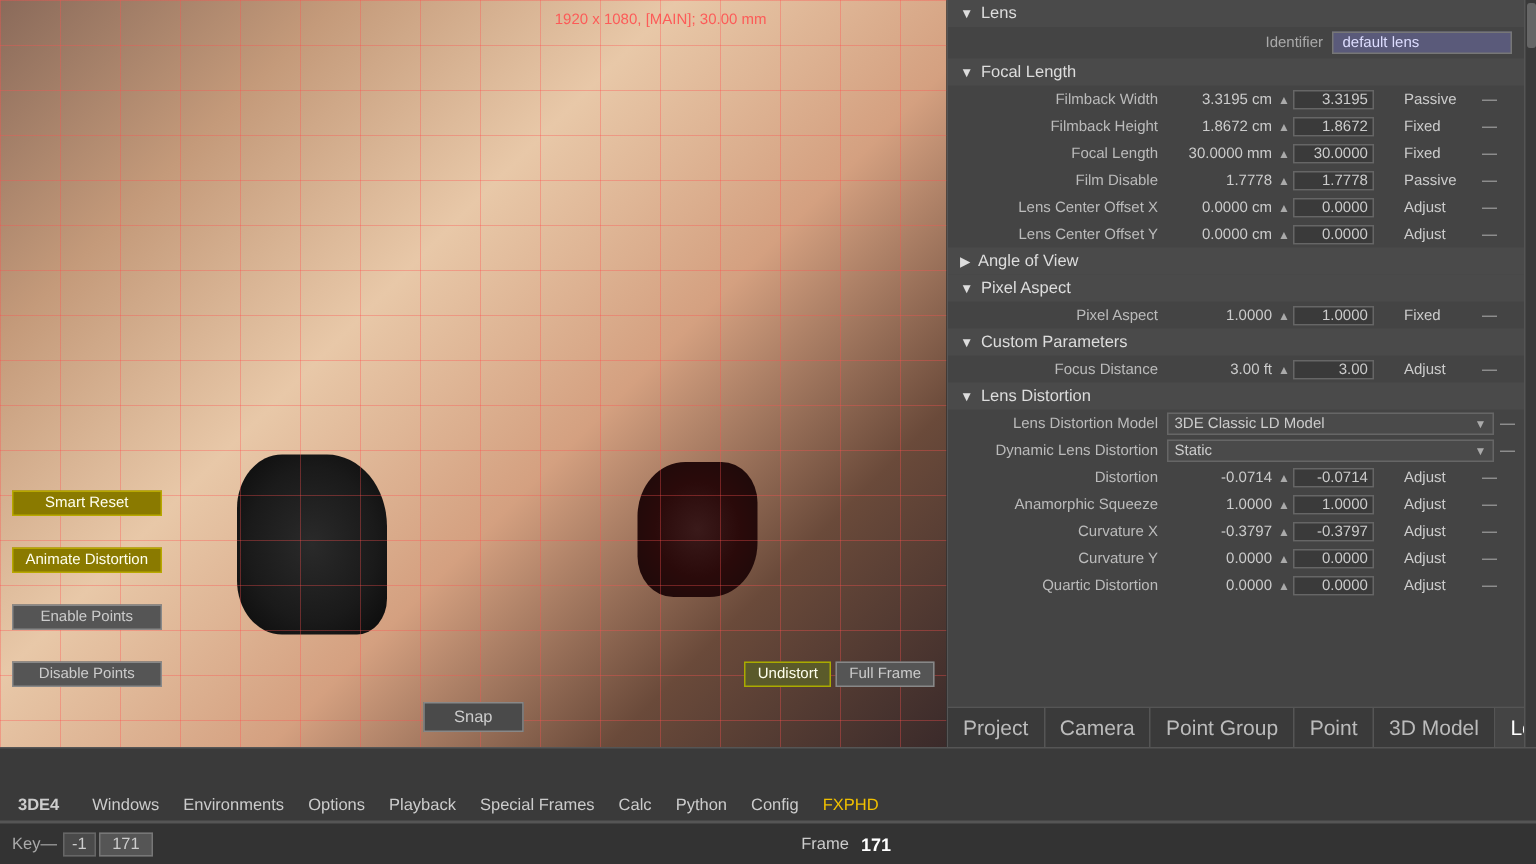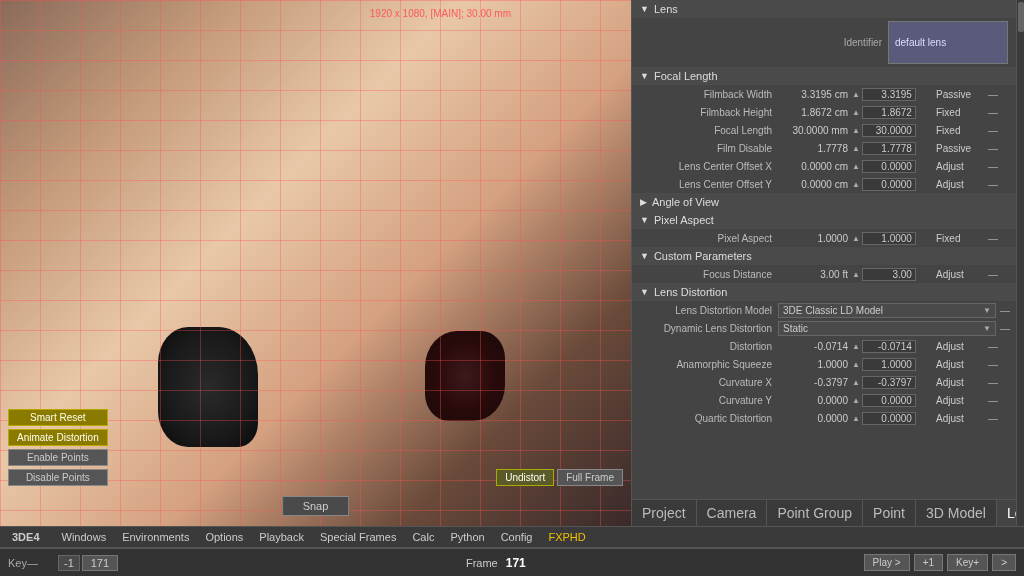--- a/index.html
+++ b/index.html
@@ -25,21 +25,21 @@
 
     .viewport-label {
       position: absolute; top: 8px; right: 120px;
       color: rgba(255,80,80,0.9); font-size: 10px;
       pointer-events: none;
     }
 
     
     .viewport-bottom-left {
       position: absolute; bottom: 40px; left: 8px;
-      display: flex; flex-direction: column; gap: 3px;
+      display: flex; flex-direction: column; gap: 21px;
     }
     .viewport-bottom-center {
       position: absolute; bottom: 10px; left: 50%; transform: translateX(-50%); margin-top: 16px;
     }
     .viewport-bottom-right {
       position: absolute; bottom: 40px; right: 8px;
       display: flex; flex-direction: row; gap: 3px; align-items: flex-end;
     }
 
     .btn-small {
@@ -68,21 +68,21 @@
     .section-header {
       background: #4a4a4a; padding: 3px 8px; font-size: 11px; color: #ddd;
       display: flex; align-items: center; cursor: pointer;
     }
     .section-header .arrow { margin-right: 5px; font-size: 9px; }
 
     .identifier-row {
       display: flex; align-items: center; padding: 3px 8px; justify-content: flex-end;
     }
     .identifier-label { color: #aaa; font-size: 10px; margin-right: 6px; }
-    .identifier-value { background: #5a5a7a; border: 1px solid #777; color: #ddf; padding: 15px 6px; font-size: 10px; min-width: 120px; }
+    .identifier-value { background: #5a5a7a; border: 1px solid #777; color: #ddf; padding: 1px 6px; font-size: 10px; min-width: 120px; }
 
     
     .prop-row {
       display: flex; align-items: center; padding: 1px 6px; min-height: 18px;
     }
     .prop-label { color: #bbb; font-size: 10px; flex: 0 0 140px; text-align: right; padding-right: 6px; }
     .prop-value1 { color: #ccc; font-size: 10px; flex: 0 0 70px; text-align: right; }
     .prop-value2-container { display: flex; align-items: center; flex: 0 0 80px; margin-left: 4px; }
     .prop-value2 { background: #3a3a3a; border: 1px solid #666; color: #ccc; font-size: 10px; padding: 0 3px; width: 54px; text-align: right; }
     .prop-up-arrow { color: #aaa; font-size: 8px; margin-right: 2px; }
@@ -111,30 +111,30 @@
       border-right: 1px solid #555; white-space: nowrap;
     }
     .panel-tab.active { background: #444; color: #fff; }
 
     
     .menu-bar {
       background: #3a3a3a; border-top: 1px solid #555; border-bottom: 1px solid #555;
       display: flex; align-items: center; padding: 2px 4px; flex-shrink: 0;
     }
     .menu-item {
-      padding: 2px 8px; font-size: 11px; color: #ccc; cursor: pointer; white-space: nowrap;
+      padding: 2px 8px; font-size: 11px; color: #ccc; cursor: pointer; white-space: nowrap; margin-top: 28px;
     }
     .menu-item.highlight { color: #f0c000; }
 
     
     .status-bar {
       background: #333; border-top: 1px solid #555;
       display: flex; align-items: center; padding: 2px 8px; height: 28px; flex-shrink: 0;
     }
-    .status-key { color: #aaa; font-size: 11px; margin-right: 20px; }
+    .status-key { color: #aaa; font-size: 11px; margin-right: 4px; }
     .status-minus { background: #4a4a4a; border: 1px solid #666; color: #ccc; padding: 1px 5px; font-size: 11px; cursor: pointer; }
     .status-value { background: #555; border: 1px solid #777; color: #ccc; padding: 1px 8px; font-size: 11px; margin: 0 2px; }
     .frame-label { color: #ccc; font-size: 11px; margin: 0 8px; }
     .frame-value { color: #fff; font-size: 12px; font-weight: bold; }
     .play-controls { display: flex; align-items: center; gap: 4px; margin-left: auto; }
     .play-btn { background: #555; border: 1px solid #777; color: #ccc; padding: 2px 8px; font-size: 10px; cursor: pointer; }
 
     
     .app-label { color: #ccc; font-size: 11px; font-weight: bold; margin-right: 6px; }
 
@@ -430,21 +430,15 @@
     <button class="status-minus">-1</button>
     <span class="status-value">171</span>
 
     <span style="flex:1"></span>
 
     <span class="frame-label">Frame</span>
     <span class="frame-value">171</span>
 
     <span style="flex:1"></span>
 
-    <div class="play-controls">
-      <button class="play-btn">Play &gt;</button>
-      <button class="play-btn">+1</button>
-      <button class="play-btn">Key+</button>
-      <button class="play-btn">&gt;</button>
-    </div>
   </div>
 
 </div>
 
 </body></html>

